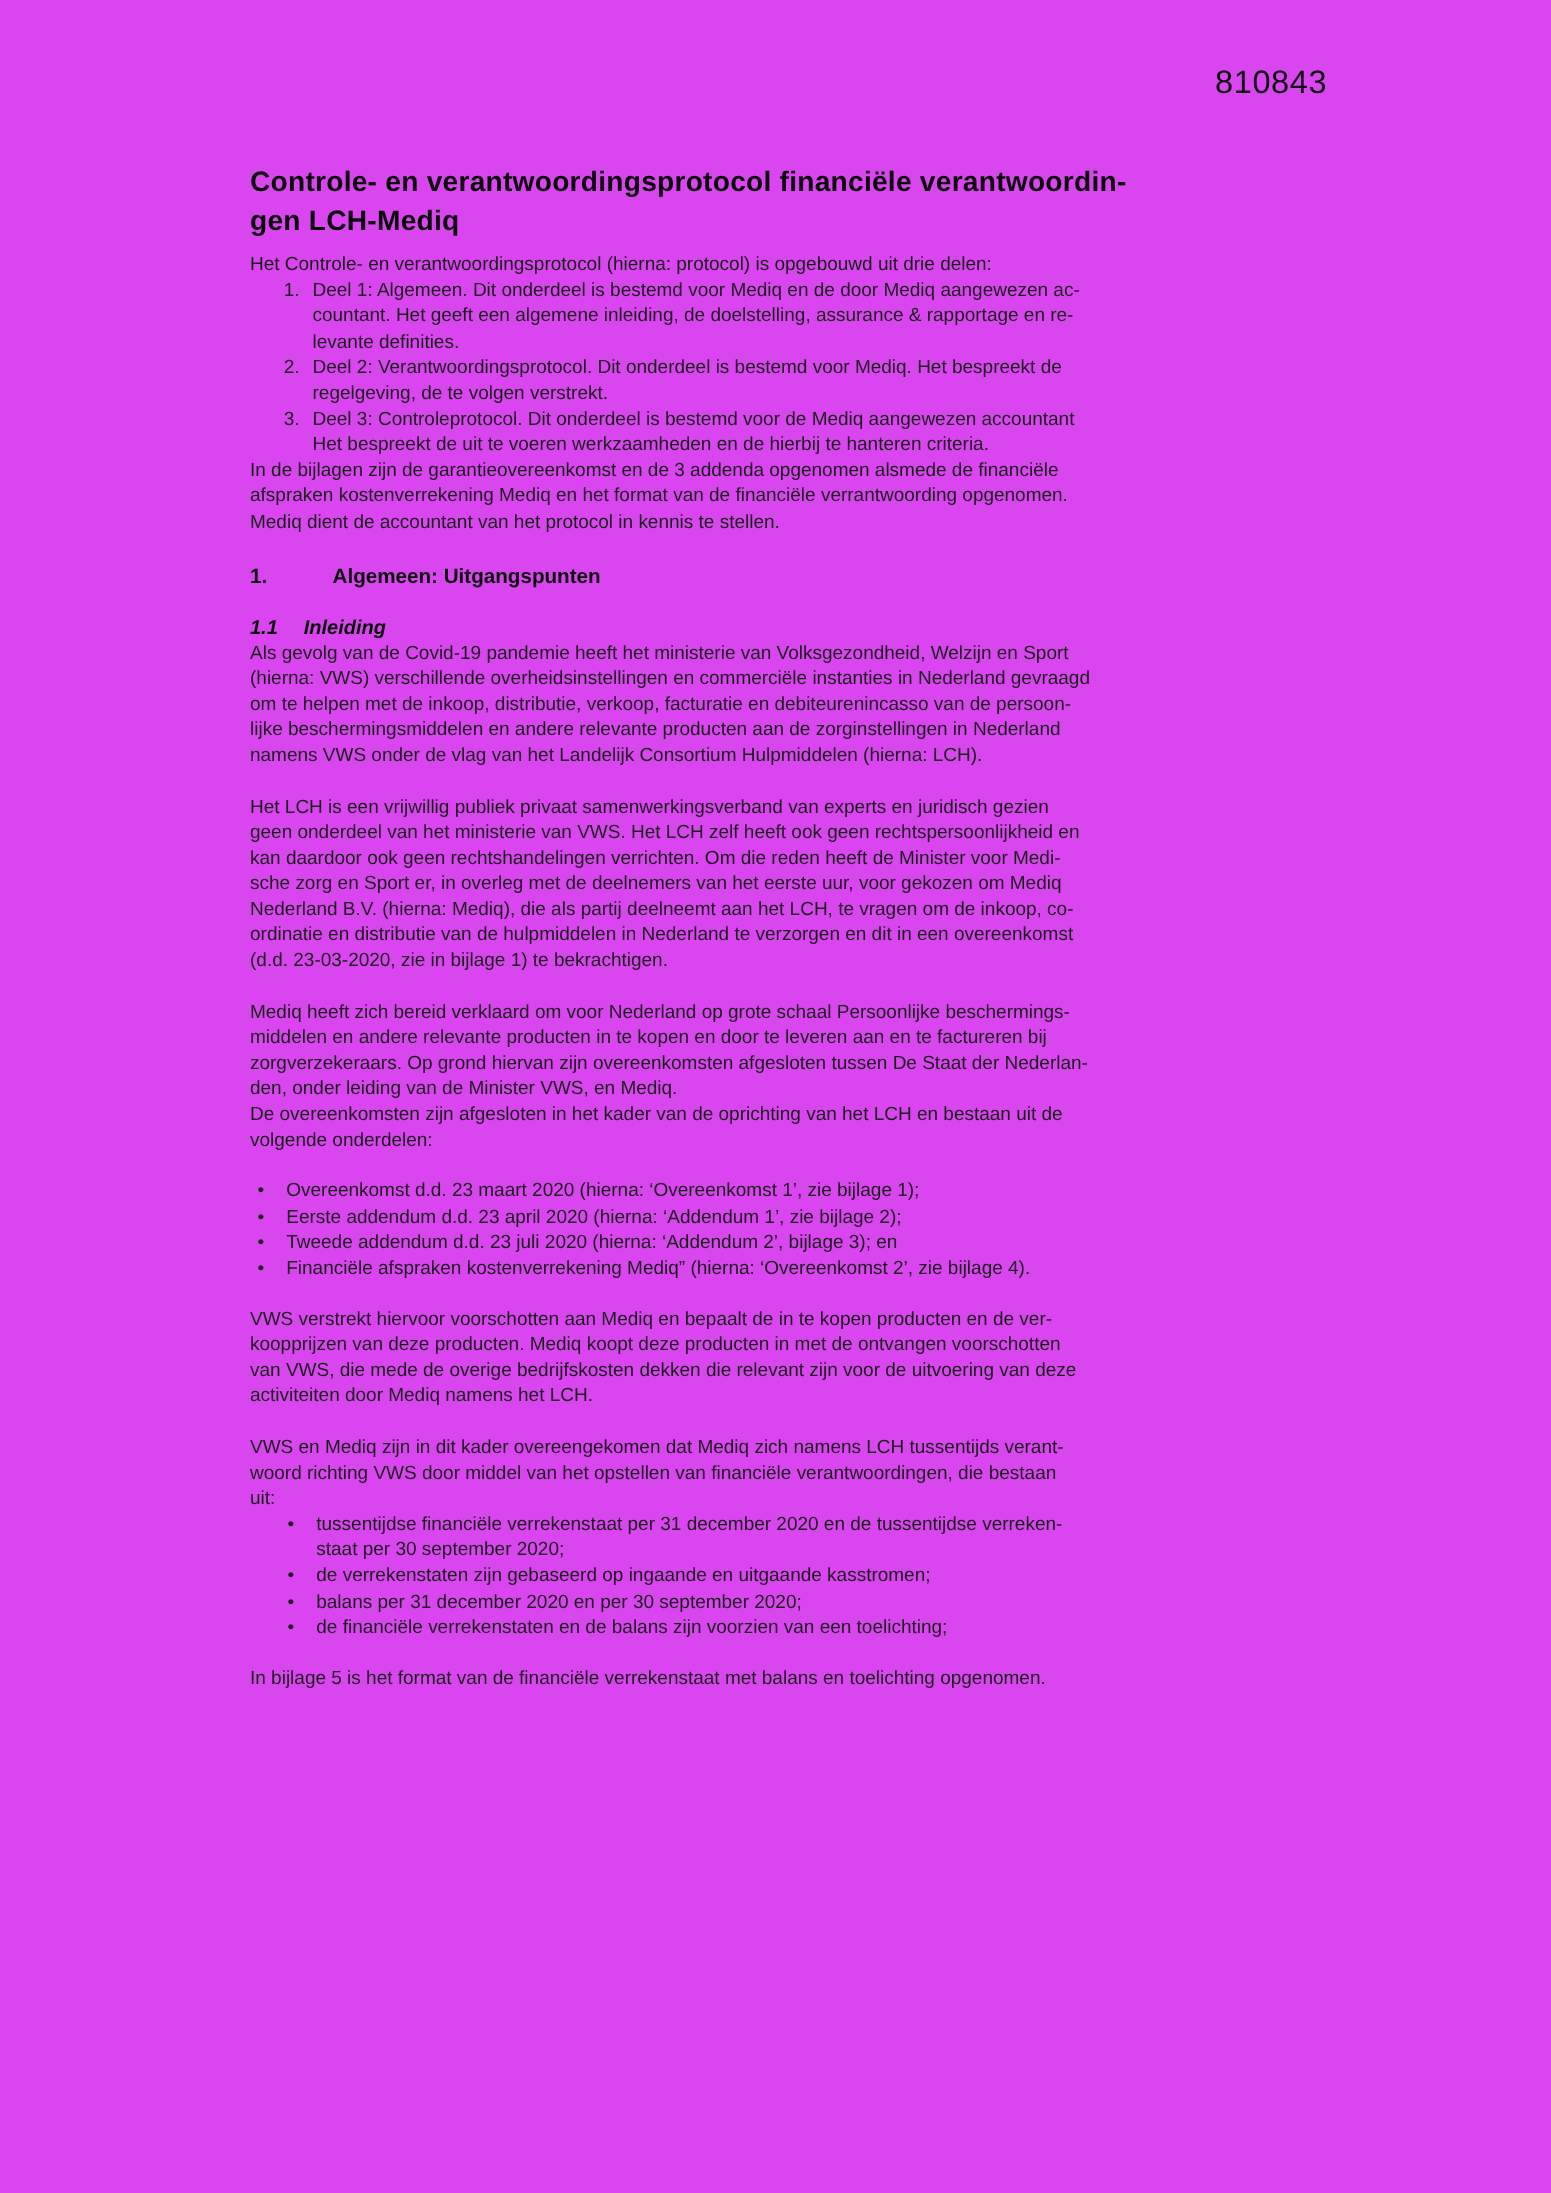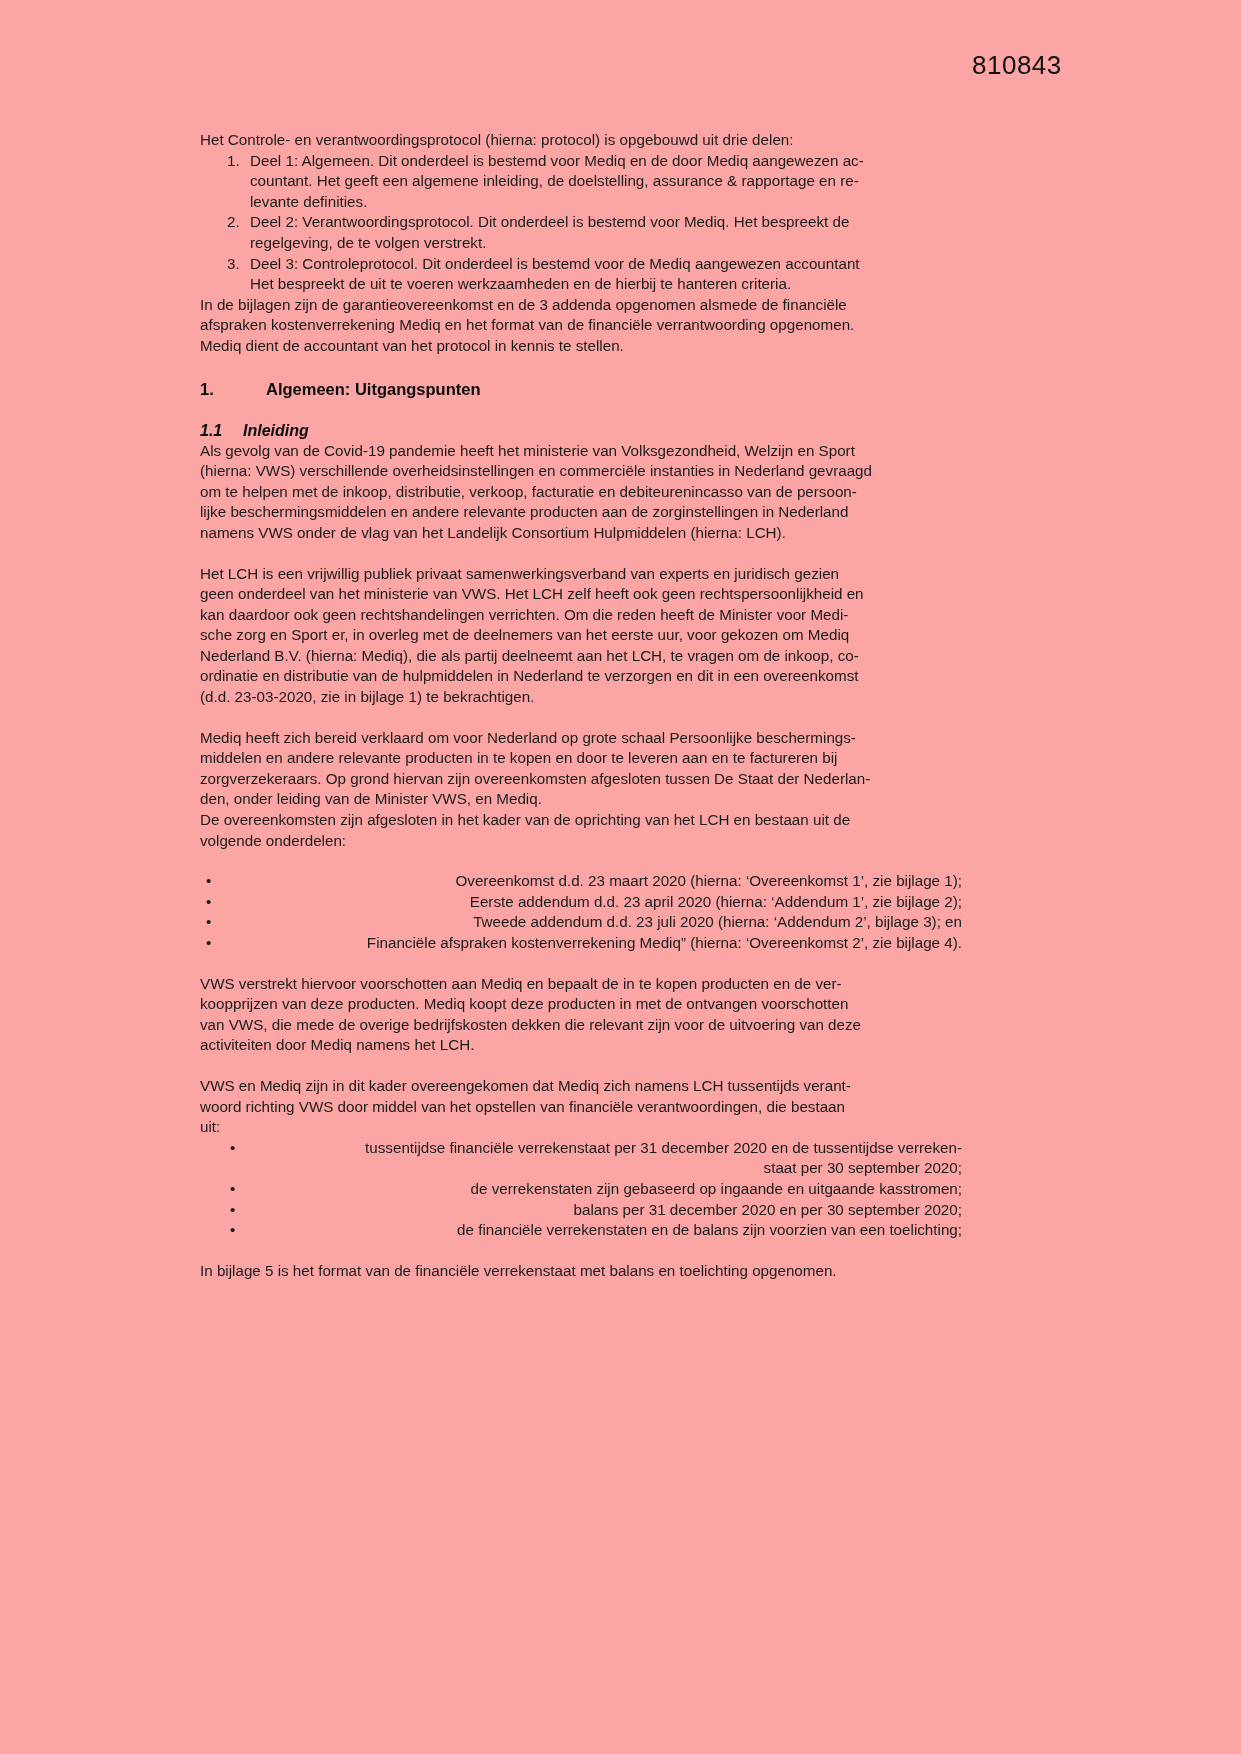--- a/index.html
+++ b/index.html
@@ -5,21 +5,21 @@
   html, body { margin: 0; padding: 0; }
   body {
     width: 1241px; height: 1754px;
     background: #ffffff;
     font-family: "Liberation Sans", sans-serif;
     color: #1c1c1c;
   }
   .page {
     position: relative;
     width: 1241px; height: 1754px;
-    background: #fca5a5;
+    background: #d946ef;
     overflow: hidden;
   }
   .doc-number {
     position: absolute;
     top: 50px; left: 972px;
     font-size: 26px;
     color: #111;
     letter-spacing: 0.5px;
   }
   .content {
@@ -65,32 +65,34 @@
     font-style: italic;
     color: #0c0c0c;
     align-items: flex-end;
   }
   .h3row .h3num { width: 43px; flex: none; }
   .blist { margin-top: 20px; }
   .blist.tight { margin-top: 0; }
   .bitem { display: flex; }
   .b1 .dot { flex: 0 0 23px; margin-left: 6px; }
   .b2 .dot { flex: 0 0 23px; margin-left: 30px; }
-  .bitem .txt { flex: 1; text-align: right; }
+  .bitem .txt { flex: 1; }
   .u { text-decoration: underline; }
 </style>
 </head>
 <body>
 
 <div class="page">
 
   <div class="doc-number">810843</div>
 
   <div class="content">
 
+    <h1 class="title">Controle- en verantwoordingsprotocol financiële verantwoordin-
+gen LCH-Mediq</h1>
 
     <p class="t para tight">Het Controle- en verantwoordingsprotocol (hierna: protocol) is opgebouwd uit drie delen:</p>
 
     <div class="nlist">
       <div class="nitem t">
         <span class="num">1.</span>
         <span class="txt">Deel 1: Algemeen. Dit onderdeel is bestemd voor Mediq en de door Mediq aangewezen ac-
 countant. Het geeft een algemene inleiding, de doelstelling, assurance &amp; rapportage en re-
 levante definities.</span>
       </div>

